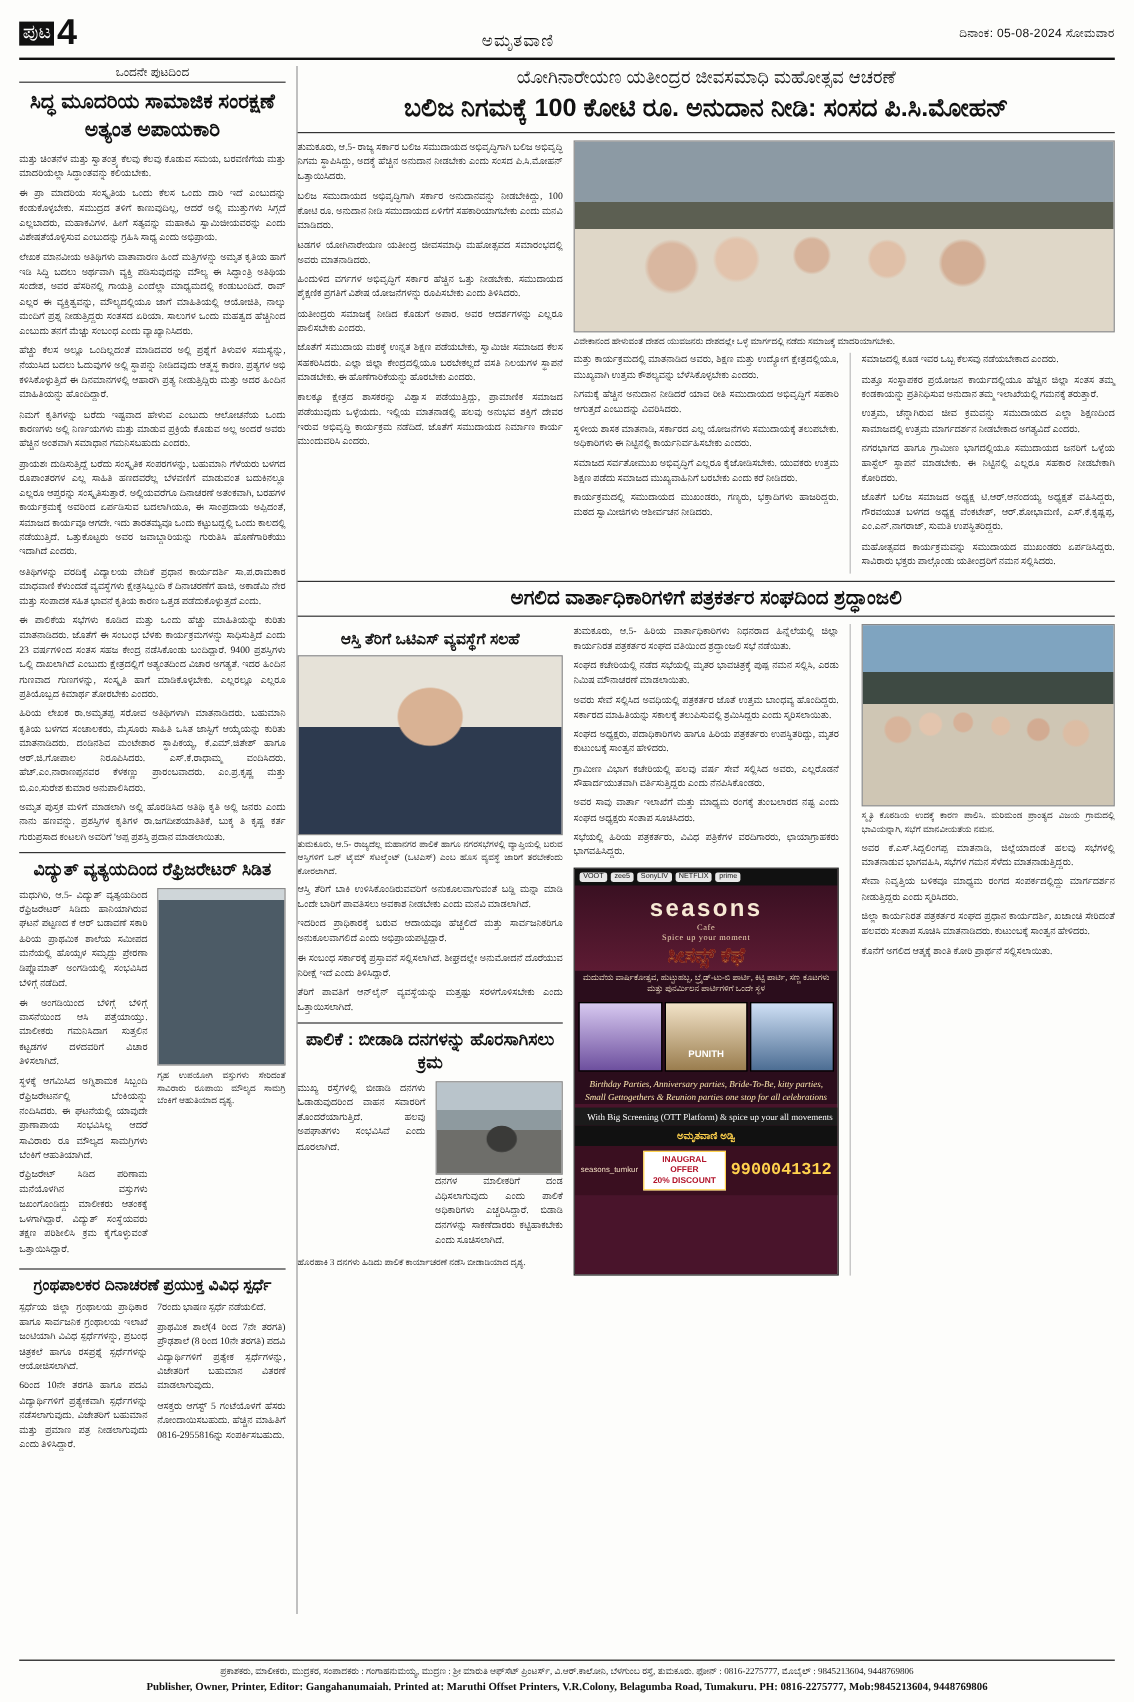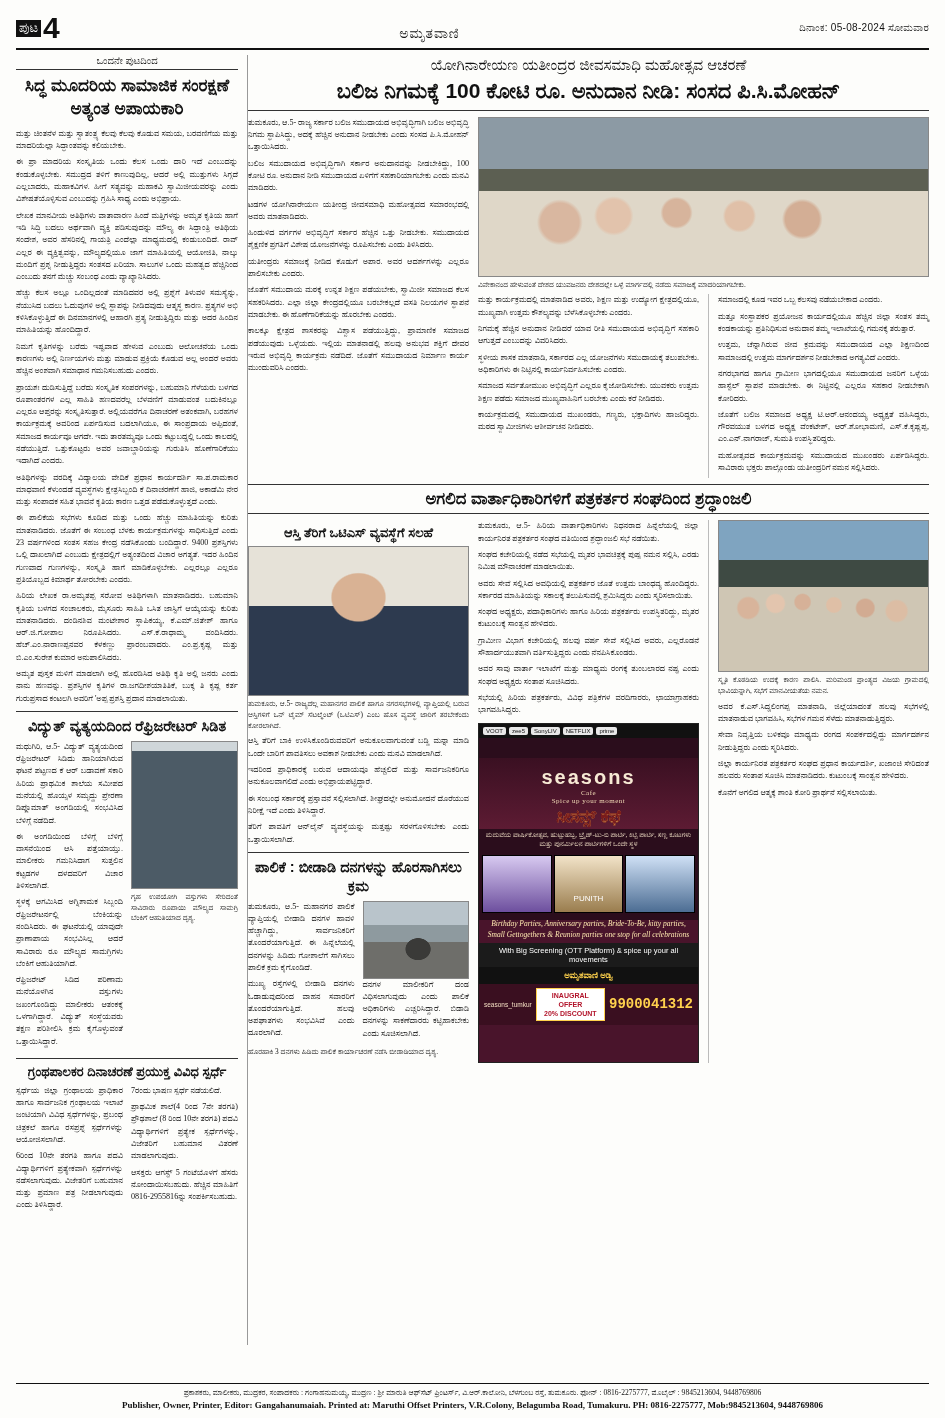--- a/index.html
+++ b/index.html
@@ -29,24 +29,24 @@
     margin-bottom: 5px;
   }
   .folio {
     display: flex;
     align-items: center;
     gap: 2px;
   }
   .folio-box {
     background: #111;
     color: #fff;
-    font-size: 13px;
+    font-size: 16px;
     padding: 2px 3px;
     line-height: 1;
-    font-family: Liberation Mono, monospace;
+    font-family: Liberation Sans, sans-serif;
   }
   .folio-num {
     font-size: 30px;
     font-weight: bold;
     line-height: 0.85;
     font-family: "Liberation Sans", sans-serif;
   }
   .paper-title {
     font-size: 14px;
     font-weight: normal;
@@ -200,45 +200,44 @@
   .ad-strip {
     display:flex; gap:3px; padding:3px 4px; background:#111; align-items:center;
   }
   .ad-chip {
     font-size:6px; background:#e8e8e8; color:#111; padding:1px 3px; border-radius:2px;
     font-family:"Liberation Sans", sans-serif;
   }
   .ad-logo {
     text-align:center; padding:8px 4px 2px 4px;
     background: linear-gradient(180deg,#3a1022,#5d1b33);
-    margin-top: 20px;
   }
   .ad-brand {
     font-family:"Liberation Sans", sans-serif;
     font-size: 20px; font-weight:bold; letter-spacing:2px; color:#f7e9d4;
   }
   .ad-sub { font-size:7px; color:#f0d9b5; letter-spacing:.5px; }
   .ad-kan {
     font-size:17px; font-weight:bold; color:#ffd966; text-align:center; margin-top:2px;
     font-family:"Liberation Sans", sans-serif;
     -webkit-text-stroke: 0.4px #7a1b1b;
   }
   .ad-kan-small { font-size:7px; color:#f4e3c8; text-align:center; line-height:1.4; padding:2px 6px; }
   .ad-photos { display:grid; grid-template-columns:1fr 1fr 1fr; gap:2px; padding:3px; }
   .ad-ph { height:58px; border:1px solid #000; }
   .ad-ph.a { background: linear-gradient(180deg,#d7c9f0,#6d4f9e); }
-  .ad-ph.b { background: linear-gradient(180deg,#f2e3c8,#9a7d4e); }
+  .ad-ph.b { background: linear-gradient(180deg,#f2e3c8,#9a7d4e); font-weight: bold; }
   .ad-ph.c { background: linear-gradient(180deg,#cfe0f5,#4c6d93); }
   .ad-ital {
     font-style: italic; font-size:7.5px; text-align:center; color:#ffe9b0;
     line-height:1.45; padding:3px 6px 2px 6px; font-family:"Liberation Serif", serif;
   }
   .ad-bar {
-    background:#1b1b1b; color:#fff; font-size:7.5px; text-align:center; padding:3px 4px;
-    font-family:Liberation Sans, sans-serif;
+    background:#1b1b1b; color:#fff; font-size:7.5px; text-align:right; padding:3px 4px;
+    font-family:Liberation Serif, serif;
   }
   .ad-kan-bar {
     background:#111; color:#ffd24d; font-size:8.5px; text-align:center; padding:3px 4px; font-weight:bold;
     font-family:"Liberation Sans", sans-serif;
   }
   .ad-foot {
     display:flex; align-items:center; justify-content:space-between; gap:4px;
     padding:4px 5px; background:#3a0f20;
   }
   .ad-offer {
@@ -375,21 +374,20 @@
           <div class="photo portrait" style="height:150px"></div>
           <div class="cap">ತುಮಕೂರು, ಆ.5- ರಾಜ್ಯದೆಲ್ಲ ಮಹಾನಗರ ಪಾಲಿಕೆ ಹಾಗೂ ನಗರಸಭೆಗಳಲ್ಲಿ ವ್ಯಾಪ್ತಿಯಲ್ಲಿ ಬರುವ ಆಸ್ತಿಗಳಿಗೆ ಒನ್ ಟೈಮ್ ಸೆಟಲ್ಮೆಂಟ್ (ಒಟಿಎಸ್) ಎಂಬ ಹೊಸ ವ್ಯವಸ್ಥೆ ಜಾರಿಗೆ ತರಬೇಕೆಂದು ಕೋರಲಾಗಿದೆ.</div>
           <p class="body">ಆಸ್ತಿ ತೆರಿಗೆ ಬಾಕಿ ಉಳಿಸಿಕೊಂಡಿರುವವರಿಗೆ ಅನುಕೂಲವಾಗುವಂತೆ ಬಡ್ಡಿ ಮನ್ನಾ ಮಾಡಿ ಒಂದೇ ಬಾರಿಗೆ ಪಾವತಿಸಲು ಅವಕಾಶ ನೀಡಬೇಕು ಎಂದು ಮನವಿ ಮಾಡಲಾಗಿದೆ.</p>
           <p class="body">ಇದರಿಂದ ಪ್ರಾಧಿಕಾರಕ್ಕೆ ಬರುವ ಆದಾಯವೂ ಹೆಚ್ಚಲಿದೆ ಮತ್ತು ಸಾರ್ವಜನಿಕರಿಗೂ ಅನುಕೂಲವಾಗಲಿದೆ ಎಂದು ಅಭಿಪ್ರಾಯಪಟ್ಟಿದ್ದಾರೆ.</p>
           <p class="body">ಈ ಸಂಬಂಧ ಸರ್ಕಾರಕ್ಕೆ ಪ್ರಸ್ತಾವನೆ ಸಲ್ಲಿಸಲಾಗಿದೆ. ಶೀಘ್ರದಲ್ಲೇ ಅನುಮೋದನೆ ದೊರೆಯುವ ನಿರೀಕ್ಷೆ ಇದೆ ಎಂದು ತಿಳಿಸಿದ್ದಾರೆ.</p>
           <p class="body">ತೆರಿಗೆ ಪಾವತಿಗೆ ಆನ್‌ಲೈನ್ ವ್ಯವಸ್ಥೆಯನ್ನು ಮತ್ತಷ್ಟು ಸರಳಗೊಳಿಸಬೇಕು ಎಂದು ಒತ್ತಾಯಿಸಲಾಗಿದೆ.</p>
 
           <div class="hl-2">ಪಾಲಿಕೆ : ಬೀಡಾಡಿ ದನಗಳನ್ನು ಹೊರಸಾಗಿಸಲು ಕ್ರಮ</div>
           <div class="sub2">
             <div>
-              <p class="body">ತುಮಕೂರು, ಆ.5- ಮಹಾನಗರ ಪಾಲಿಕೆ ವ್ಯಾಪ್ತಿಯಲ್ಲಿ ಬೀಡಾಡಿ ದನಗಳ ಹಾವಳಿ ಹೆಚ್ಚಾಗಿದ್ದು, ಸಾರ್ವಜನಿಕರಿಗೆ ತೊಂದರೆಯಾಗುತ್ತಿದೆ. ಈ ಹಿನ್ನೆಲೆಯಲ್ಲಿ ದನಗಳನ್ನು ಹಿಡಿದು ಗೋಶಾಲೆಗೆ ಸಾಗಿಸಲು ಪಾಲಿಕೆ ಕ್ರಮ ಕೈಗೊಂಡಿದೆ.</p>
               <p class="body">ಮುಖ್ಯ ರಸ್ತೆಗಳಲ್ಲಿ ಬೀಡಾಡಿ ದನಗಳು ಓಡಾಡುವುದರಿಂದ ವಾಹನ ಸವಾರರಿಗೆ ತೊಂದರೆಯಾಗುತ್ತಿದೆ. ಹಲವು ಅಪಘಾತಗಳು ಸಂಭವಿಸಿವೆ ಎಂದು ದೂರಲಾಗಿದೆ.</p>
             </div>
             <div>
               <div class="photo street" style="height:78px"></div>
               <p class="body">ದನಗಳ ಮಾಲೀಕರಿಗೆ ದಂಡ ವಿಧಿಸಲಾಗುವುದು ಎಂದು ಪಾಲಿಕೆ ಅಧಿಕಾರಿಗಳು ಎಚ್ಚರಿಸಿದ್ದಾರೆ. ಬಿಡಾಡಿ ದನಗಳನ್ನು ಸಾಕಣೆದಾರರು ಕಟ್ಟಿಹಾಕಬೇಕು ಎಂದು ಸೂಚಿಸಲಾಗಿದೆ.</p>
             </div>
           </div>
           <div class="cap">ಹೊರಹಾಕಿ 3 ದನಗಳು ಹಿಡಿದು ಪಾಲಿಕೆ ಕಾರ್ಯಾಚರಣೆ ನಡೆಸಿ ಬೀಡಾಡಿಯಾದ ದೃಶ್ಯ.</div>
         </div>
 

